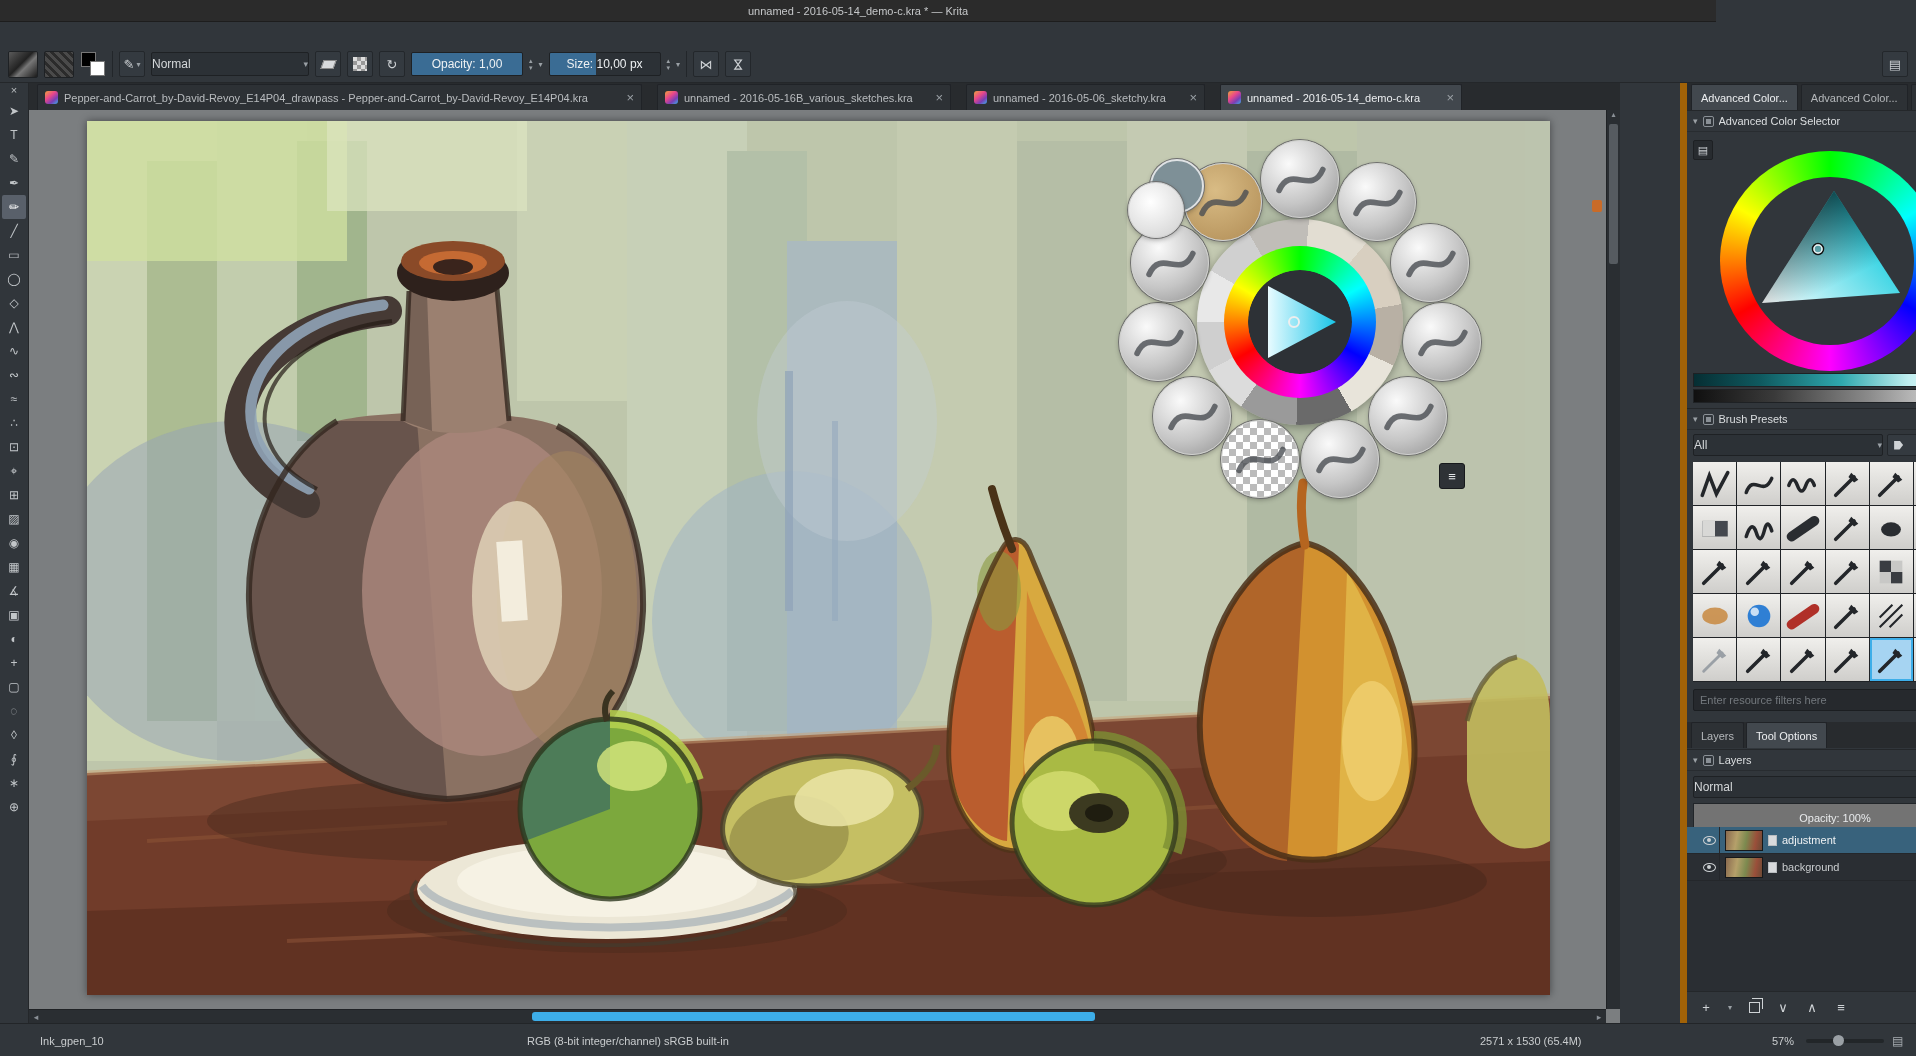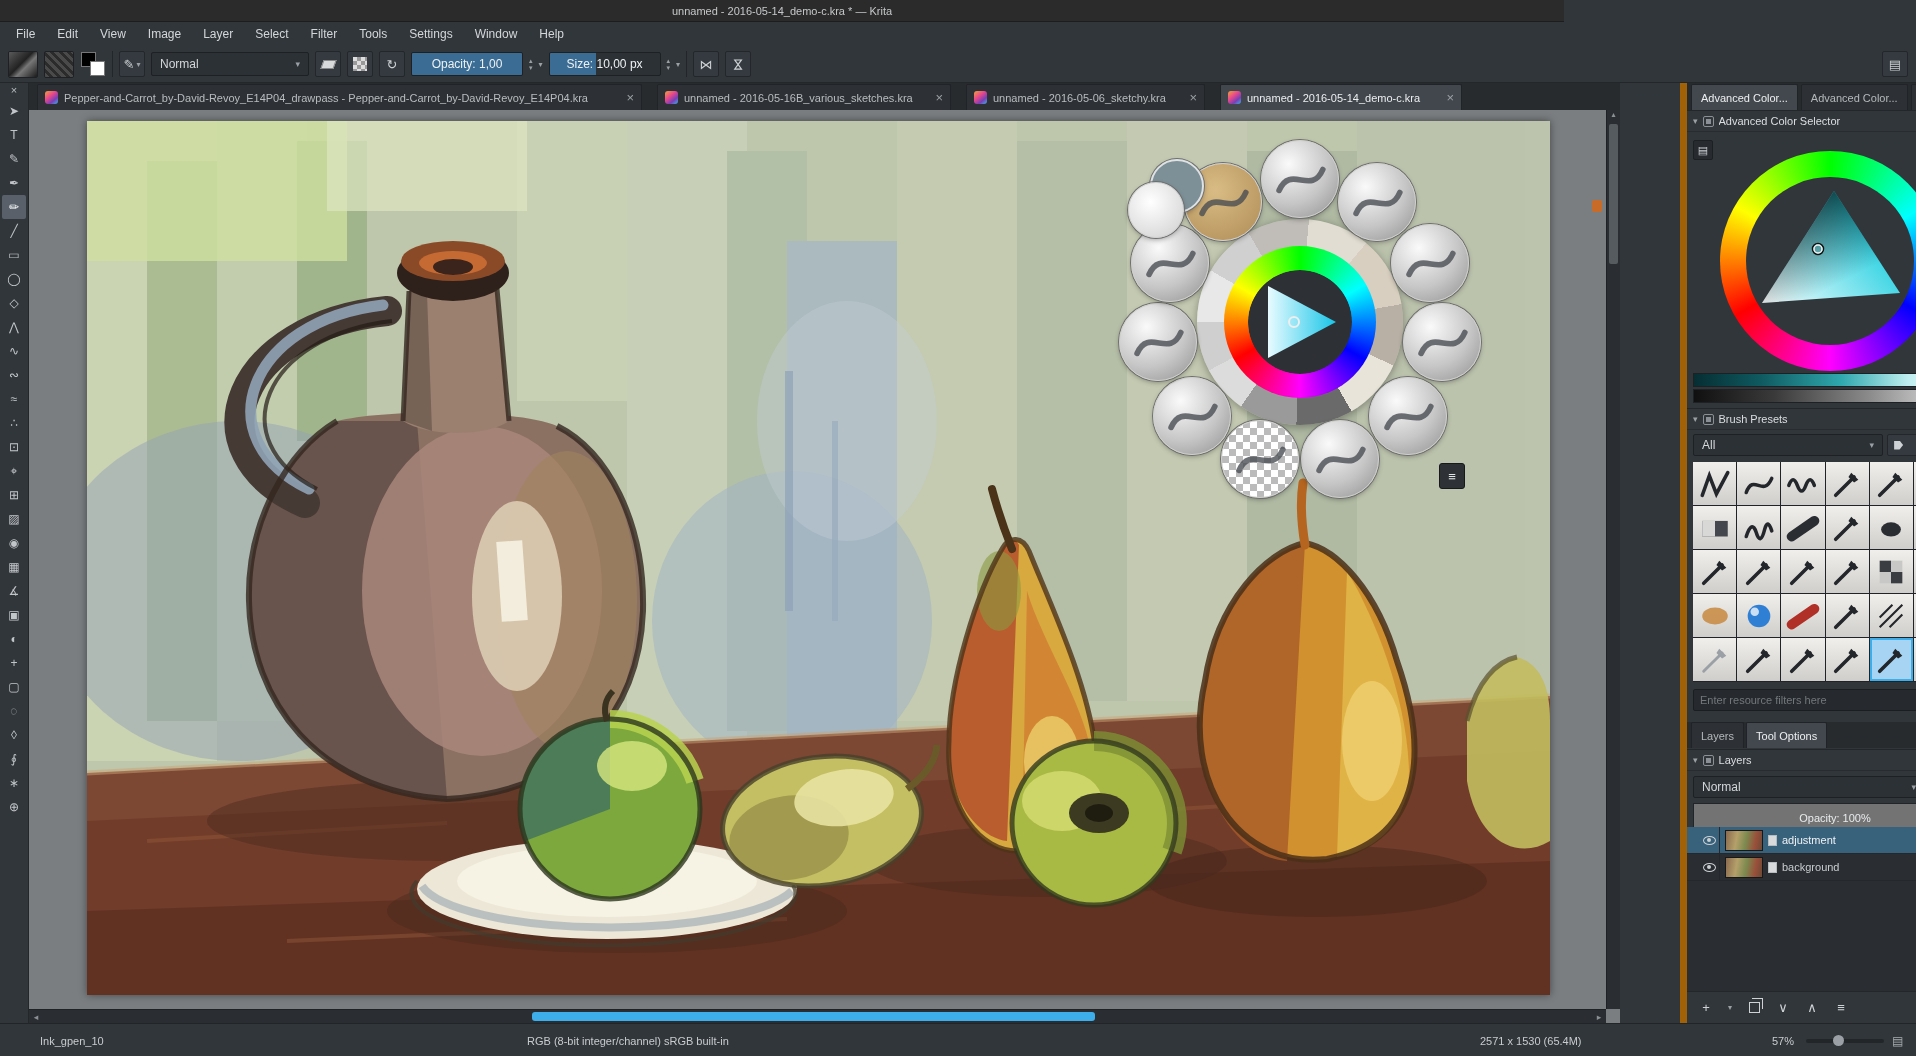--- a/index.html
+++ b/index.html
@@ -1,34 +1,34 @@
 <!DOCTYPE html>
 <html><head>
 <meta charset="utf-8">
 <style>
 *{margin:0;padding:0;box-sizing:border-box}
 html,body{width:1916px;height:1056px;overflow:hidden}
 body{background:#31363b;font-family:"Liberation Sans",sans-serif;font-size:12px;color:#d8dbdd}
 #stage{position:absolute;left:0;top:0;width:1916px;height:1056px}
 
 
-.titlebar{position:absolute;left:0;top:0;width:1564px;height:22px;background:#2b2b2b;border-bottom:1px solid #1d1d1d;display:flex;align-items:center;justify-content:center;font-size:11px;color:#c5c7c9}
+.titlebar{position:absolute;left:0;top:0;width:1716px;height:22px;background:#2b2b2b;border-bottom:1px solid #1d1d1d;display:flex;align-items:center;justify-content:center;font-size:11px;color:#c5c7c9}
 .menubar{position:absolute;left:0;top:22px;width:1916px;height:24px;background:#31363b;display:flex;align-items:center;padding-left:6px;gap:2px}
 .menu-item{padding:2px 10px;border-radius:2px;color:#d4d7d9;cursor:default}
 .toolbar{position:absolute;left:0;top:46px;width:1916px;height:37px;background:#31363b;border-bottom:1px solid #24272a;display:flex;align-items:center;gap:6px;padding:0 8px}
 .tb-preview{width:30px;height:27px;border:1px solid #1e2124;border-radius:2px;overflow:hidden}
 .grad-prev{width:100%;height:100%;background:linear-gradient(135deg,#5a5a5a,#222 45%,#777 60%,#1a1a1a)}
 .pat-prev{width:100%;height:100%;background:repeating-linear-gradient(45deg,#4a4a4a 0 3px,#2b2b2b 3px 6px)}
 .fgbg{position:relative;width:26px;height:26px}
 .fgbg .fg{position:absolute;left:1px;top:1px;width:15px;height:15px;background:#000;border:1px solid #777}
 .fgbg .bg{position:absolute;right:1px;bottom:1px;width:15px;height:15px;background:#fff;border:1px solid #777}
 .tb-sep{width:1px;height:26px;background:#22262a}
 .tb-btn{min-width:26px;height:26px;display:flex;align-items:center;justify-content:center;background:#343a40;border:1px solid #23272b;border-radius:2px;color:#ccd0d3;font-size:13px;gap:2px}
 .mini-arrow{font-size:8px;color:#9aa0a5}
-.combo{height:24px;background:#2c3136;border:1px solid #1e2124;border-radius:2px;display:flex;align-items:center;justify-content:space-between;padding:0 8px;color:#d4d7d9}
+.combo{height:24px;background:#2c3136;border:1px solid #1e2124;border-radius:2px;display:flex;align-items:center;justify-content:space-between;padding:0 0;color:#d4d7d9}
 .blend-combo{width:158px}
 .combo-arrow{font-size:9px;color:#9aa0a5;margin-left:6px}
 .eraser-ico{width:13px;height:9px;background:#d8dadc;border:1px solid #888;transform:skewX(-20deg);display:inline-block}
 .alpha-ico{width:14px;height:14px;display:inline-block;background-image:linear-gradient(45deg,#999 25%,transparent 25%,transparent 75%,#999 75%),linear-gradient(45deg,#999 25%,#ddd 25%,#ddd 75%,#999 75%);background-size:8px 8px;background-position:0 0,4px 4px}
 .slider-spin{position:relative;width:112px;height:24px;background:#2c3136;border:1px solid #1e2124;border-radius:2px;overflow:hidden}
 .slider-spin .fill{position:absolute;left:0;top:0;bottom:0;background:#3a6c94}
 .ss-label{position:absolute;inset:0;display:flex;align-items:center;justify-content:center;font-size:12px;color:#eef1f3}
 .spin-arrows{display:flex;flex-direction:column;justify-content:center;line-height:7px;font-size:7px;color:#9aa0a5}
 .tb-right{margin-left:auto}
 .rot90 span{display:inline-block;transform:rotate(90deg)}
@@ -157,33 +157,20 @@
 </style>
 </head>
 <body>
 
 <div id="stage">
 
   <div class="titlebar">
     <span>unnamed - 2016-05-14_demo-c.kra * — Krita</span>
   </div>
 
-  <div class="menubar">
-      <div class="menu-item">File</div>
-      <div class="menu-item">Edit</div>
-      <div class="menu-item">View</div>
-      <div class="menu-item">Image</div>
-      <div class="menu-item">Layer</div>
-      <div class="menu-item">Select</div>
-      <div class="menu-item">Filter</div>
-      <div class="menu-item">Tools</div>
-      <div class="menu-item">Settings</div>
-      <div class="menu-item">Window</div>
-      <div class="menu-item">Help</div>
-    </div>
 
   <div class="toolbar">
     <div class="tb-preview">
         <div class="grad-prev"></div>
       </div>
     <div class="tb-preview">
         <div class="pat-prev"></div>
       </div>
     <div class="fgbg">
       <div class="fg"></div>

